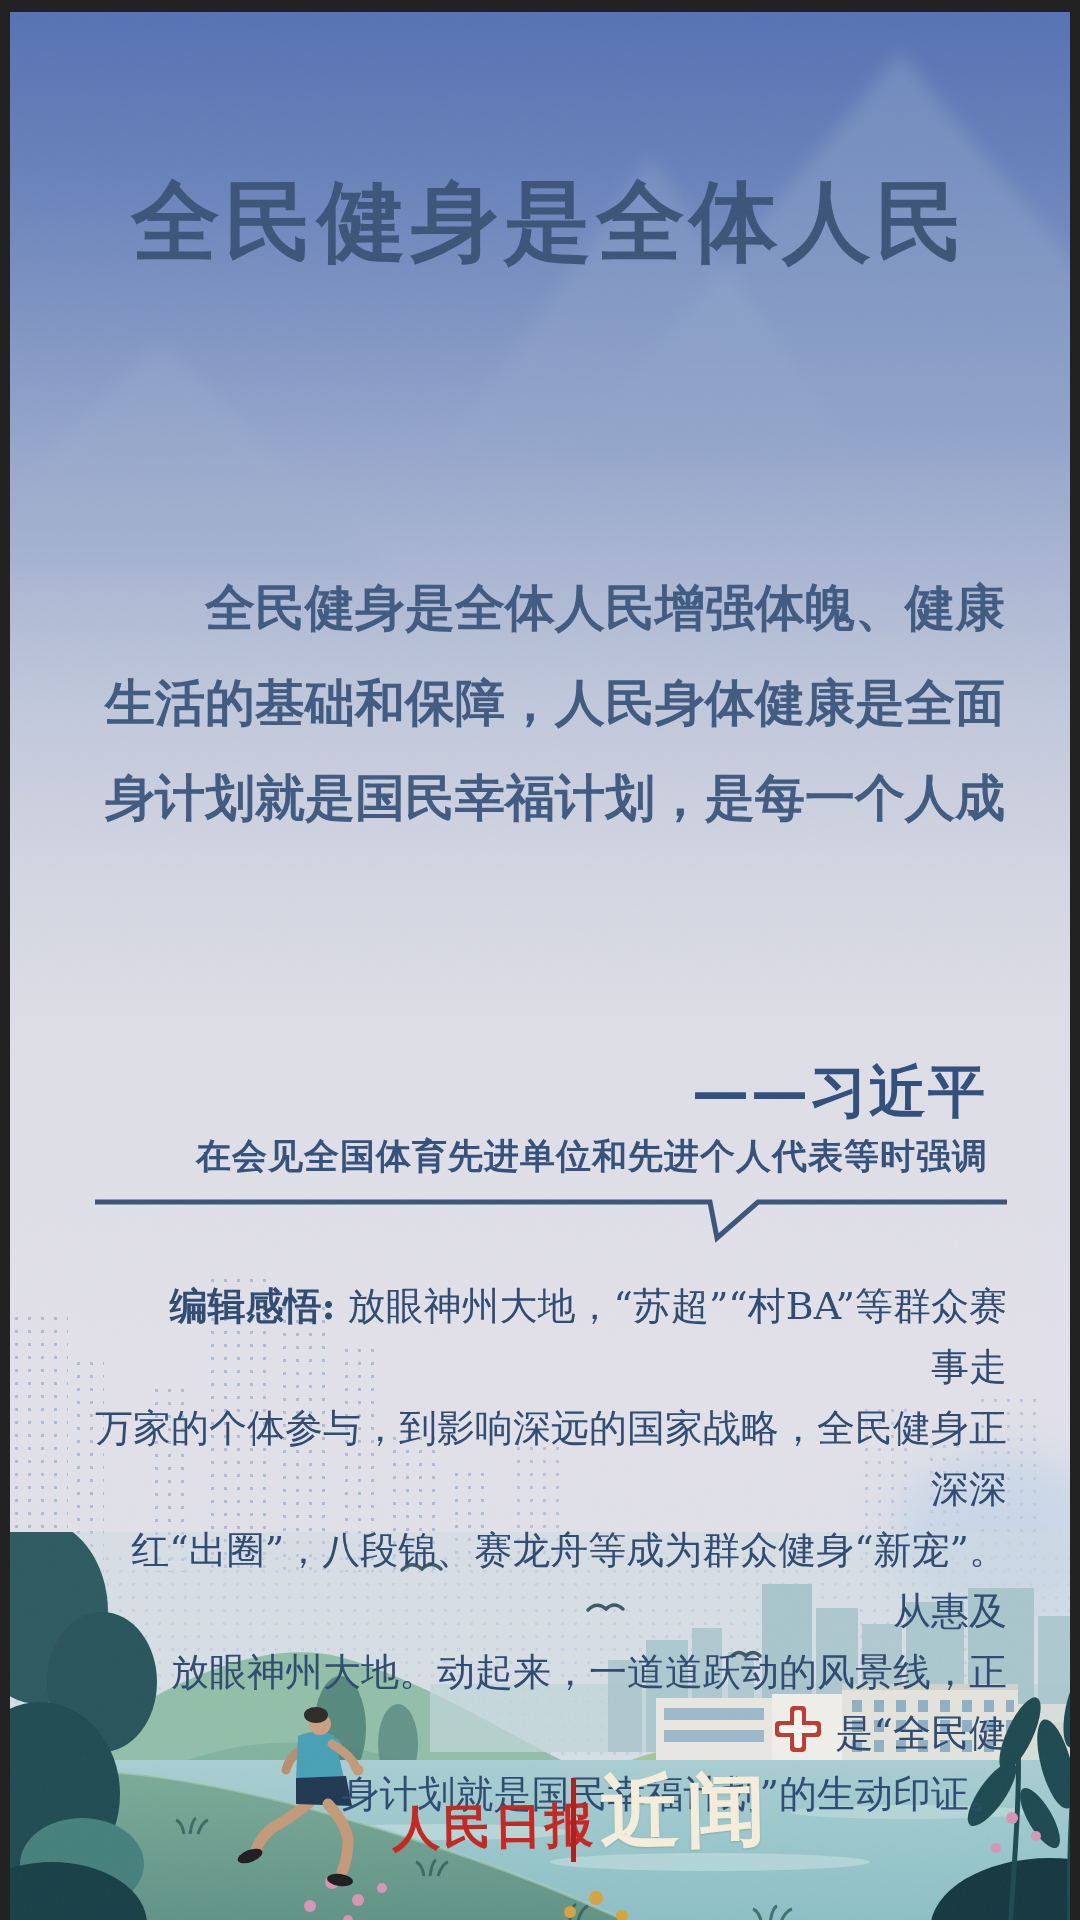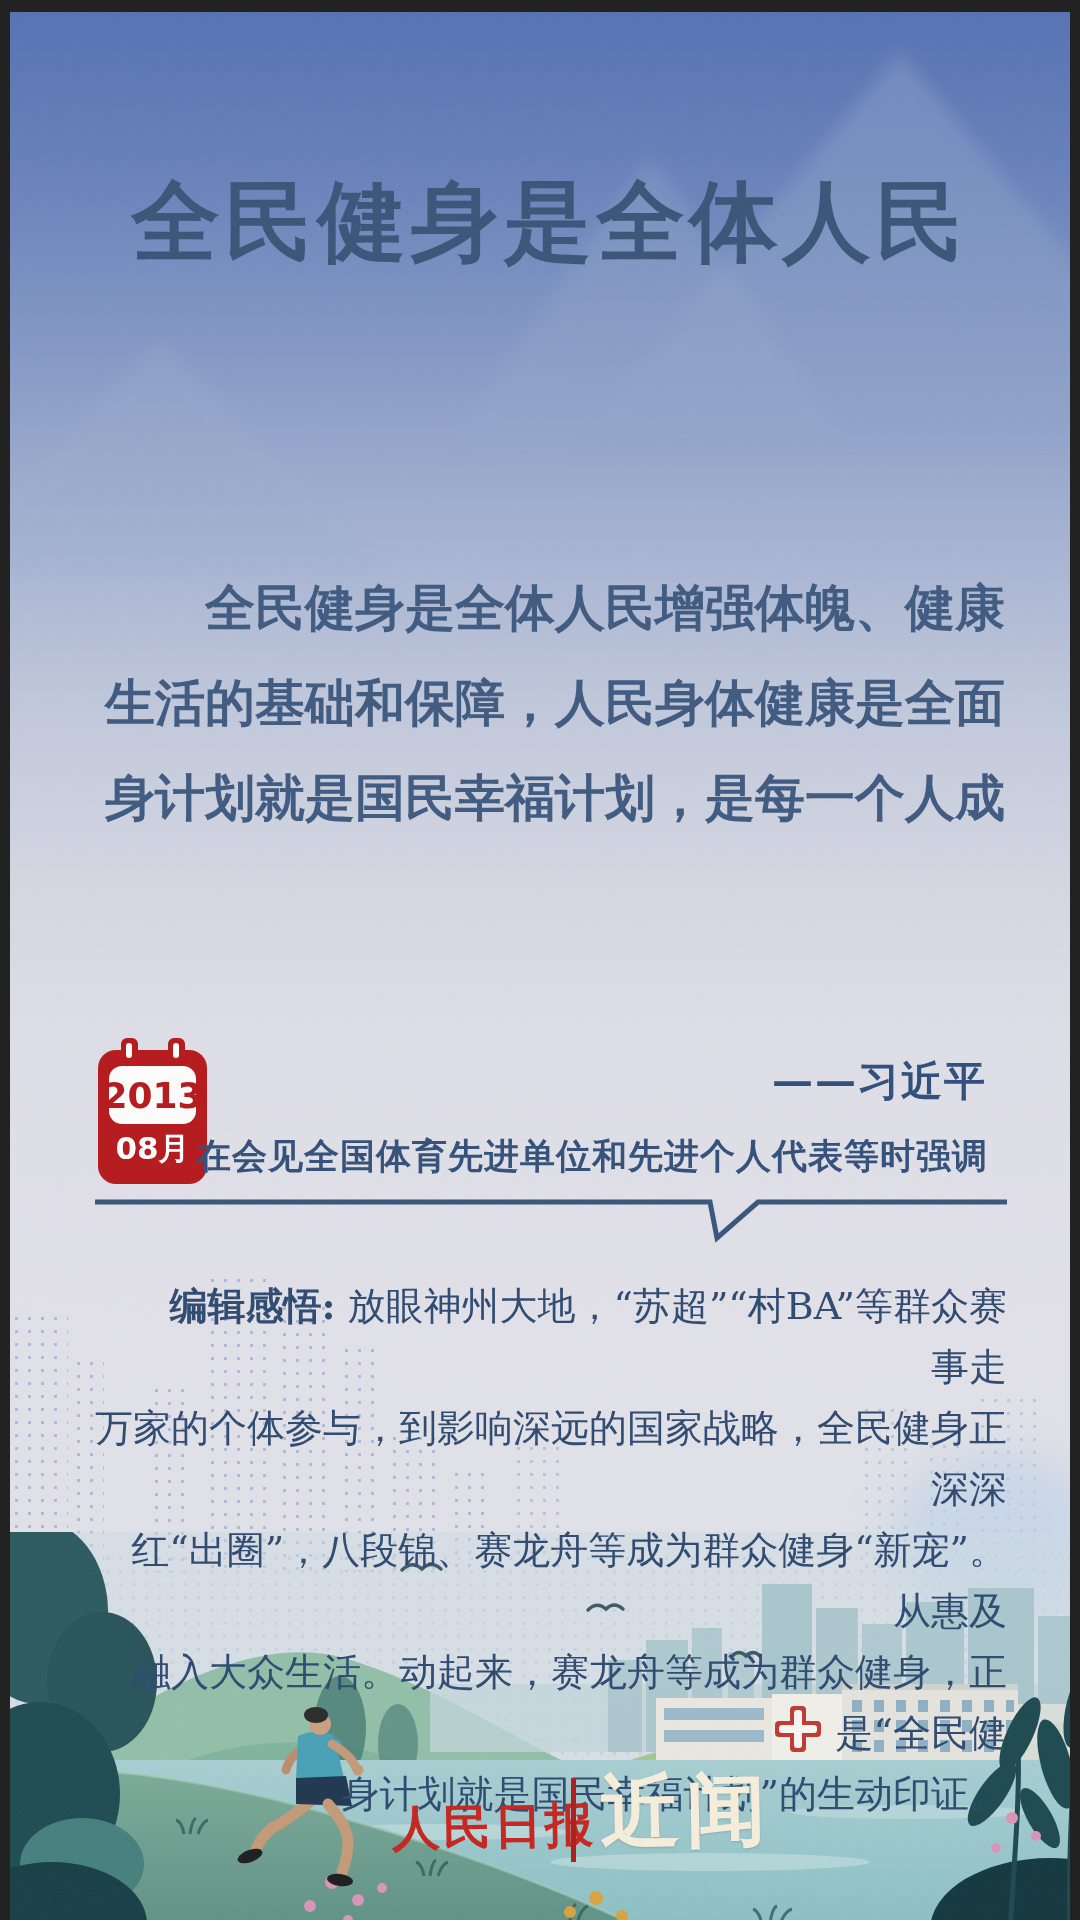--- a/index.html
+++ b/index.html
@@ -27,21 +27,21 @@
   .calendar{position:absolute;left:88px;top:1038px;width:109px;height:134px;background:#b5191c;border-radius:18px;z-index:3;}
   .cal-tab{position:absolute;top:-12px;width:17px;height:28px;background:#b5191c;border-radius:6px;}
   .cal-tab::after{content:"";position:absolute;left:5px;top:5px;width:6px;height:15px;background:#fdfdfb;border-radius:3px;}
   .cal-tab.t1{left:23px;} .cal-tab.t2{left:70px;}
   .cal-panel{position:absolute;left:11px;top:16px;width:87px;height:58px;background:#fdfdfb;border-radius:13px;
     display:flex;align-items:center;justify-content:center;color:#b5191c;font-weight:700;font-size:36px;
     font-family:"DejaVu Sans","Liberation Sans",sans-serif;}
   .cal-month{position:absolute;left:0;top:78px;width:109px;text-align:center;color:#ffffff;font-weight:700;font-size:31px;
     font-family:"DejaVu Sans","Liberation Sans",sans-serif;}
   
-  .author{position:absolute;right:83px;top:1042px;z-index:3;color:#2f4e7b;font-weight:700;font-size:41px;letter-spacing:2px;}
+  .author{position:absolute;right:83px;top:1042px;z-index:3;color:#2f4e7b;font-weight:700;font-size:57px;letter-spacing:2px;}
   .occasion{position:absolute;right:82px;top:1121px;z-index:3;color:#33507a;font-weight:700;font-size:35px;letter-spacing:1px;font-family:Liberation Serif, serif;}
   .divider-svg{position:absolute;left:0;top:1180px;z-index:3;}
   
   .editor{position:absolute;left:85px;top:1263px;width:912px;z-index:3;
     color:#2e4a70;font-size:38px;line-height:61px;font-weight:500;text-align:right;}
   .editor .lead{text-indent:1.8em;}
   .editor b{font-weight:700;}
   
   .dotbar{position:absolute;z-index:1;
     background-image:radial-gradient(rgba(98,128,196,.40) 1.6px, rgba(0,0,0,0) 1.7px);
@@ -71,26 +71,20 @@
   <div class="title">
     <div>全民健身是全体人民</div>
   </div>
 
   <div class="quote">
     <div class="indent">全民健身是全体人民增强体魄、健康</div>
     <div>生活的基础和保障，人民身体健康是全面</div>
     <div>身计划就是国民幸福计划，是每一个人成</div>
   </div>
 
-  <div class="calendar">
-    <div class="cal-tab t1"></div>
-    <div class="cal-tab t2"></div>
-    <div class="cal-panel">2013</div>
-    <div class="cal-month">08月</div>
-  </div>
 
   <div class="author">——习近平</div>
   <div class="occasion">在会见全国体育先进单位和先进个人代表等时强调</div>
 
   <svg class="divider-svg" width="1080" height="70" viewBox="0 0 1080 70">
     <path d="M85,10 H700 L707,46 L748,10 H997" fill="none" stroke="#39557b" stroke-width="5"></path>
   </svg>
 
   <div class="dotbar" style="left:0;top:1300px;width:58px;height:260px;"></div>
   <div class="dotbar" style="left:62px;top:1345px;width:32px;height:215px;"></div>
@@ -104,21 +98,21 @@
   <div class="dotbar" style="left:850px;top:1392px;width:56px;height:168px;opacity:.7;"></div>
   <div class="dotbar" style="left:915px;top:1428px;width:44px;height:132px;opacity:.7;"></div>
   <div class="dotbar" style="left:966px;top:1382px;width:62px;height:178px;opacity:.7;"></div>
   <div class="dotbar" style="left:0;top:1540px;width:1080px;height:220px;opacity:.55;"></div>
   <div class="softglow"></div>
 
   <div class="editor">
     <div class="lead"><b>编辑感悟:</b><span> 放眼神州大地，“苏超”“村BA”等群众赛事走</span></div>
     <div>万家的个体参与，到影响深远的国家战略，全民健身正深深</div>
     <div>红“出圈”，八段锦、赛龙舟等成为群众健身“新宠”。从惠及</div>
-    <div>融入大众生活。动起来，赛龙舟等成为群众健身，正是“全民健</div>
+    <div>放眼神州大地。动起来，一道道跃动的风景线，正是“全民健</div>
     <div>身计划就是国民幸福计划”的生动印证。</div>
   </div>
 
   <svg class="illus" width="1080" height="400" viewBox="0 0 1080 400">
     <defs>
       <linearGradient id="lakeGrad" x1="0" y1="0" x2="0" y2="1">
         <stop offset="0" stop-color="#a8ced2"></stop>
           <stop offset="1" stop-color="#8abfc4"></stop>
       </linearGradient>
       <linearGradient id="bankGrad" x1="0" y1="0" x2="0" y2="1">

